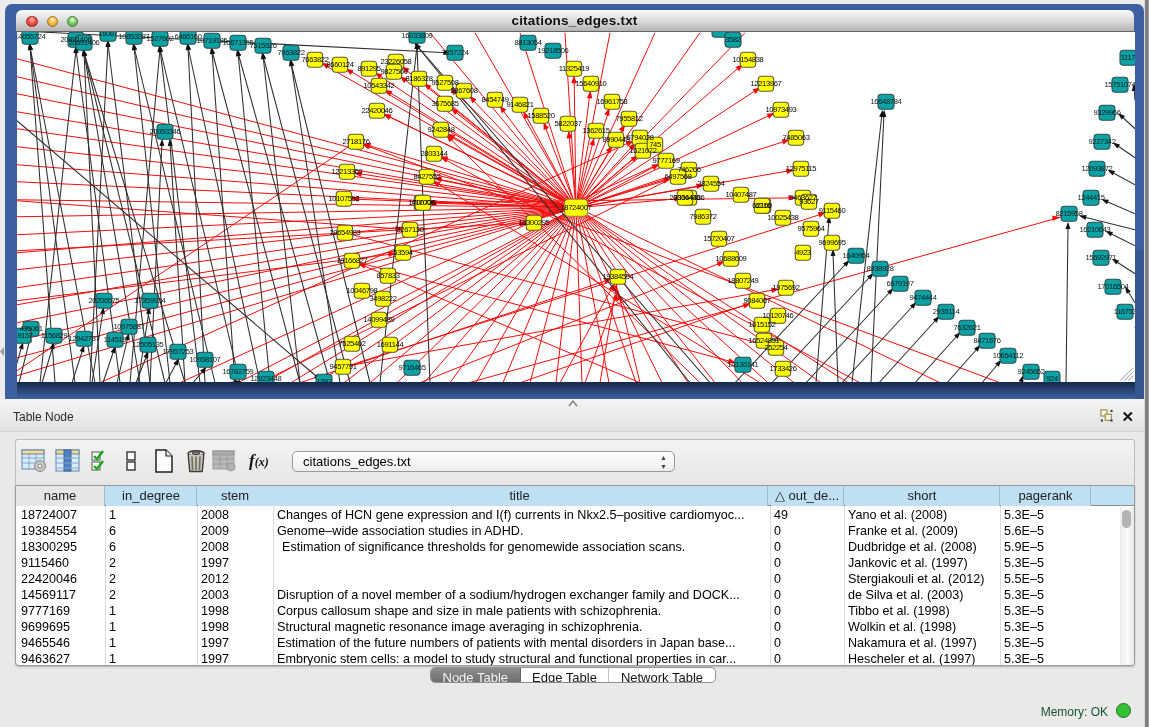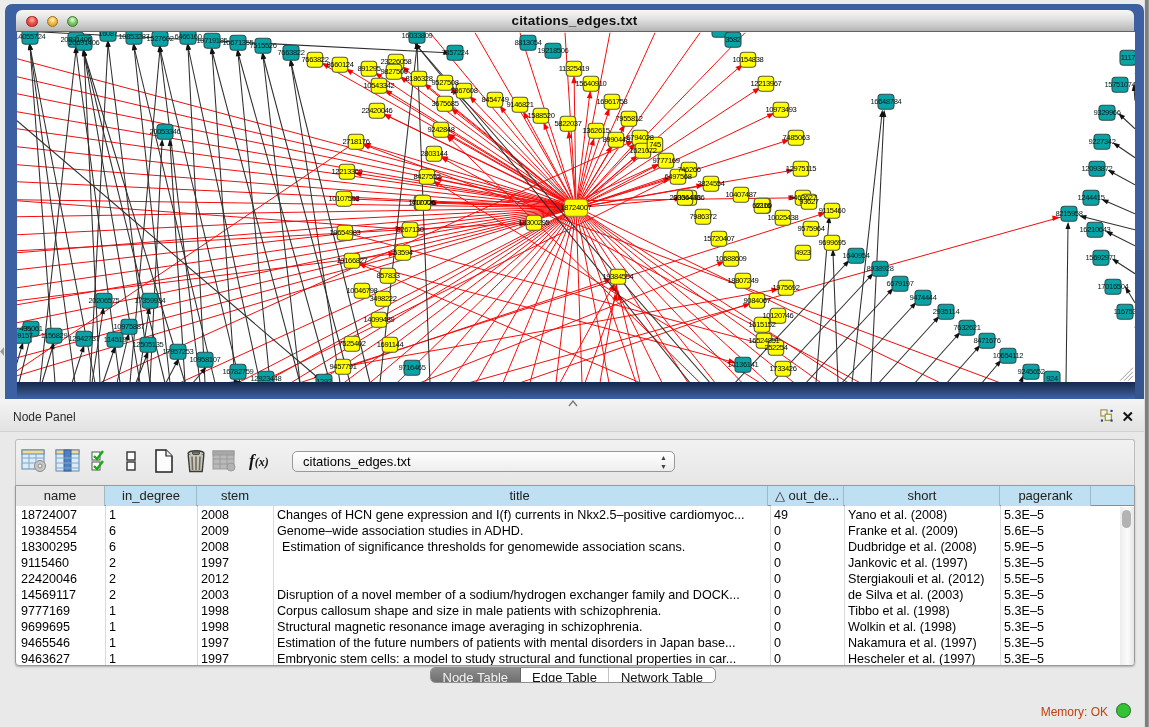--- a/index.html
+++ b/index.html
@@ -42,21 +42,21 @@
 .rc { position:absolute; top:1px; }
 #vsb { position:absolute; left:1104px; top:21px; width:14px; height:158px;
   background:linear-gradient(to right,#ececec,#fbfbfb 55%,#e6e6e6); }
 #vsb .thumb { position:absolute; left:2px; top:3px; width:9px; height:18px; background:#b3b3b3; border-radius:5px; }
 #tabs { position:absolute; left:430px; top:268px; height:16px; display:flex;
   border:1px solid #8f8f8f; border-radius:5px; overflow:hidden; background:#fff;
   font-size:13px; line-height:19px; }
 #tabs div { padding:0 11.5px; color:#131313; border-right:1px solid #c4c4c4; }
 #tabs div.sel { background:linear-gradient(to bottom,#8d8d8d,#6f6f6f); color:#f3f3f3; border-right:1px solid #666;}
 #tabs div:last-child { border-right:none; }
-#mem { position:absolute; right:36px; top:306px; font-size:12px; color:#c2410c; }
+#mem { position:absolute; right:36px; top:306px; font-size:12px; color:#14532d; }
 #memdot { position:absolute; right:13px; top:304px; width:15px; height:15px; border-radius:50%;
   background:#35c335; border:1.5px solid #2a6b2a; }
 .ticon { position:absolute; top:9px; }
 #combo { position:absolute; left:276px; top:11px; width:383px; height:21px;
   background:linear-gradient(to bottom,#ffffff,#ededed); border:1px solid #999;
   border-radius:5px; font-size:13px; line-height:20px; color:#000; }
 #combo span { margin-left:10px; }
 #combo .arr { position:absolute; right:7px; top:1px; font-size:7px; color:#444; line-height:9px; }
 
 </style></head>
@@ -685,21 +685,21 @@
 <g stroke="#9a9a9a" stroke-width="1">
 <line x1="1120" y1="380" x2="1133" y2="367"></line>
 <line x1="1124" y1="380" x2="1133" y2="371"></line>
 <line x1="1128" y1="380" x2="1133" y2="375"></line>
 </g>
 </svg>
 <div id="framebot"></div>
 <div id="rightstrip"></div>
 <div id="panel">
  <div id="phead">
-      <span>Node Panel</span>
+      <span>Table Node</span>
     </div>
  <svg id="caret" width="12" height="7" viewBox="0 0 12 7" style="position:absolute;left:567px;top:1px">
       <path d="M2 6 L6 1 L10 6" fill="none" stroke="#777" stroke-width="1.3"></path>
     </svg>
  <svg id="pfloat" width="16" height="16" viewBox="0 0 16 16">
    <rect x="1" y="1" width="7" height="7" fill="#eef4fb" stroke="#a89440" stroke-width="1.4"></rect>
    <rect x="6" y="6" width="7" height="7" fill="#eef4fb" stroke="#a89440" stroke-width="1.4"></rect>
    <rect x="12" y="1" width="2.4" height="2.4" fill="#1d4370"></rect>
    <rect x="1" y="12" width="2.4" height="2.4" fill="#1d4370"></rect>
    <rect x="12" y="12" width="2.4" height="2.4" fill="#1d4370"></rect>

